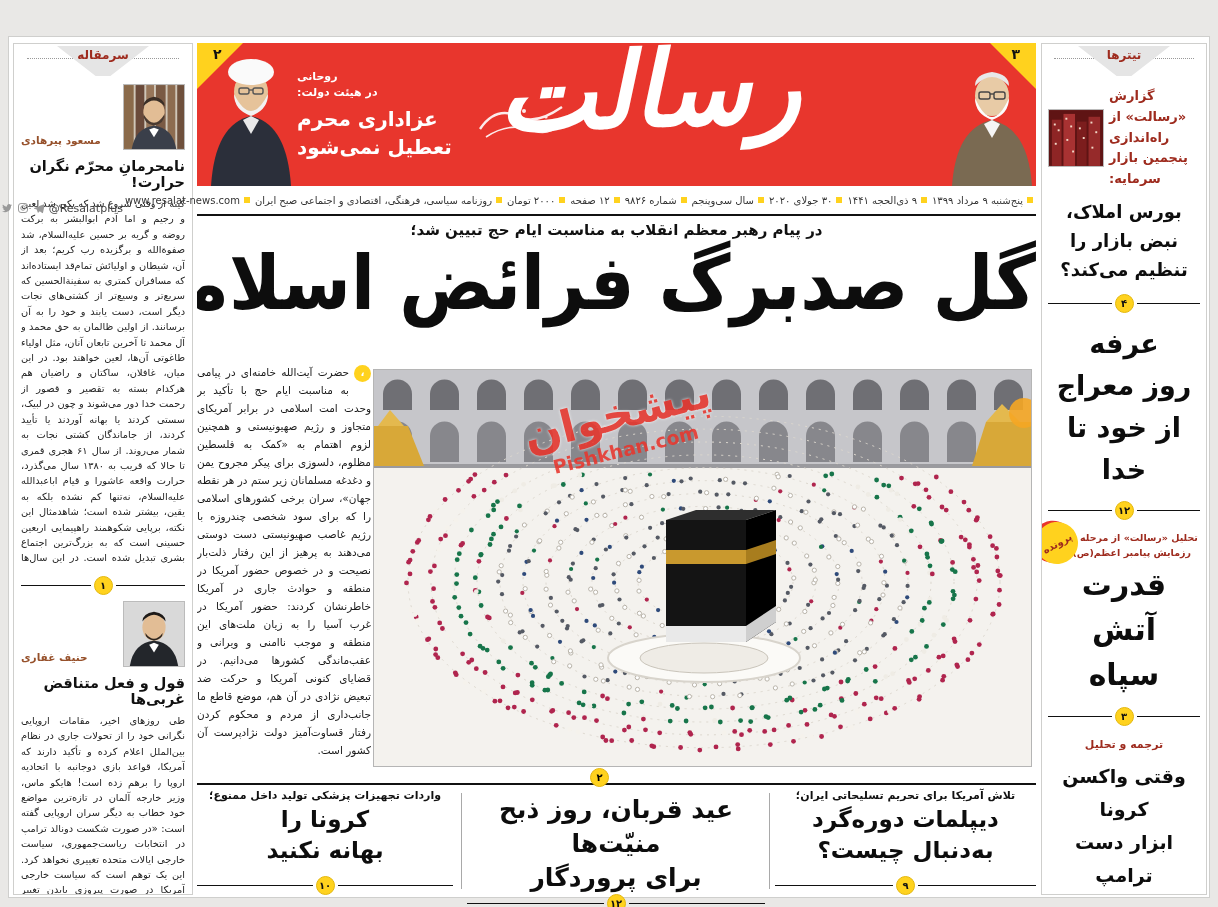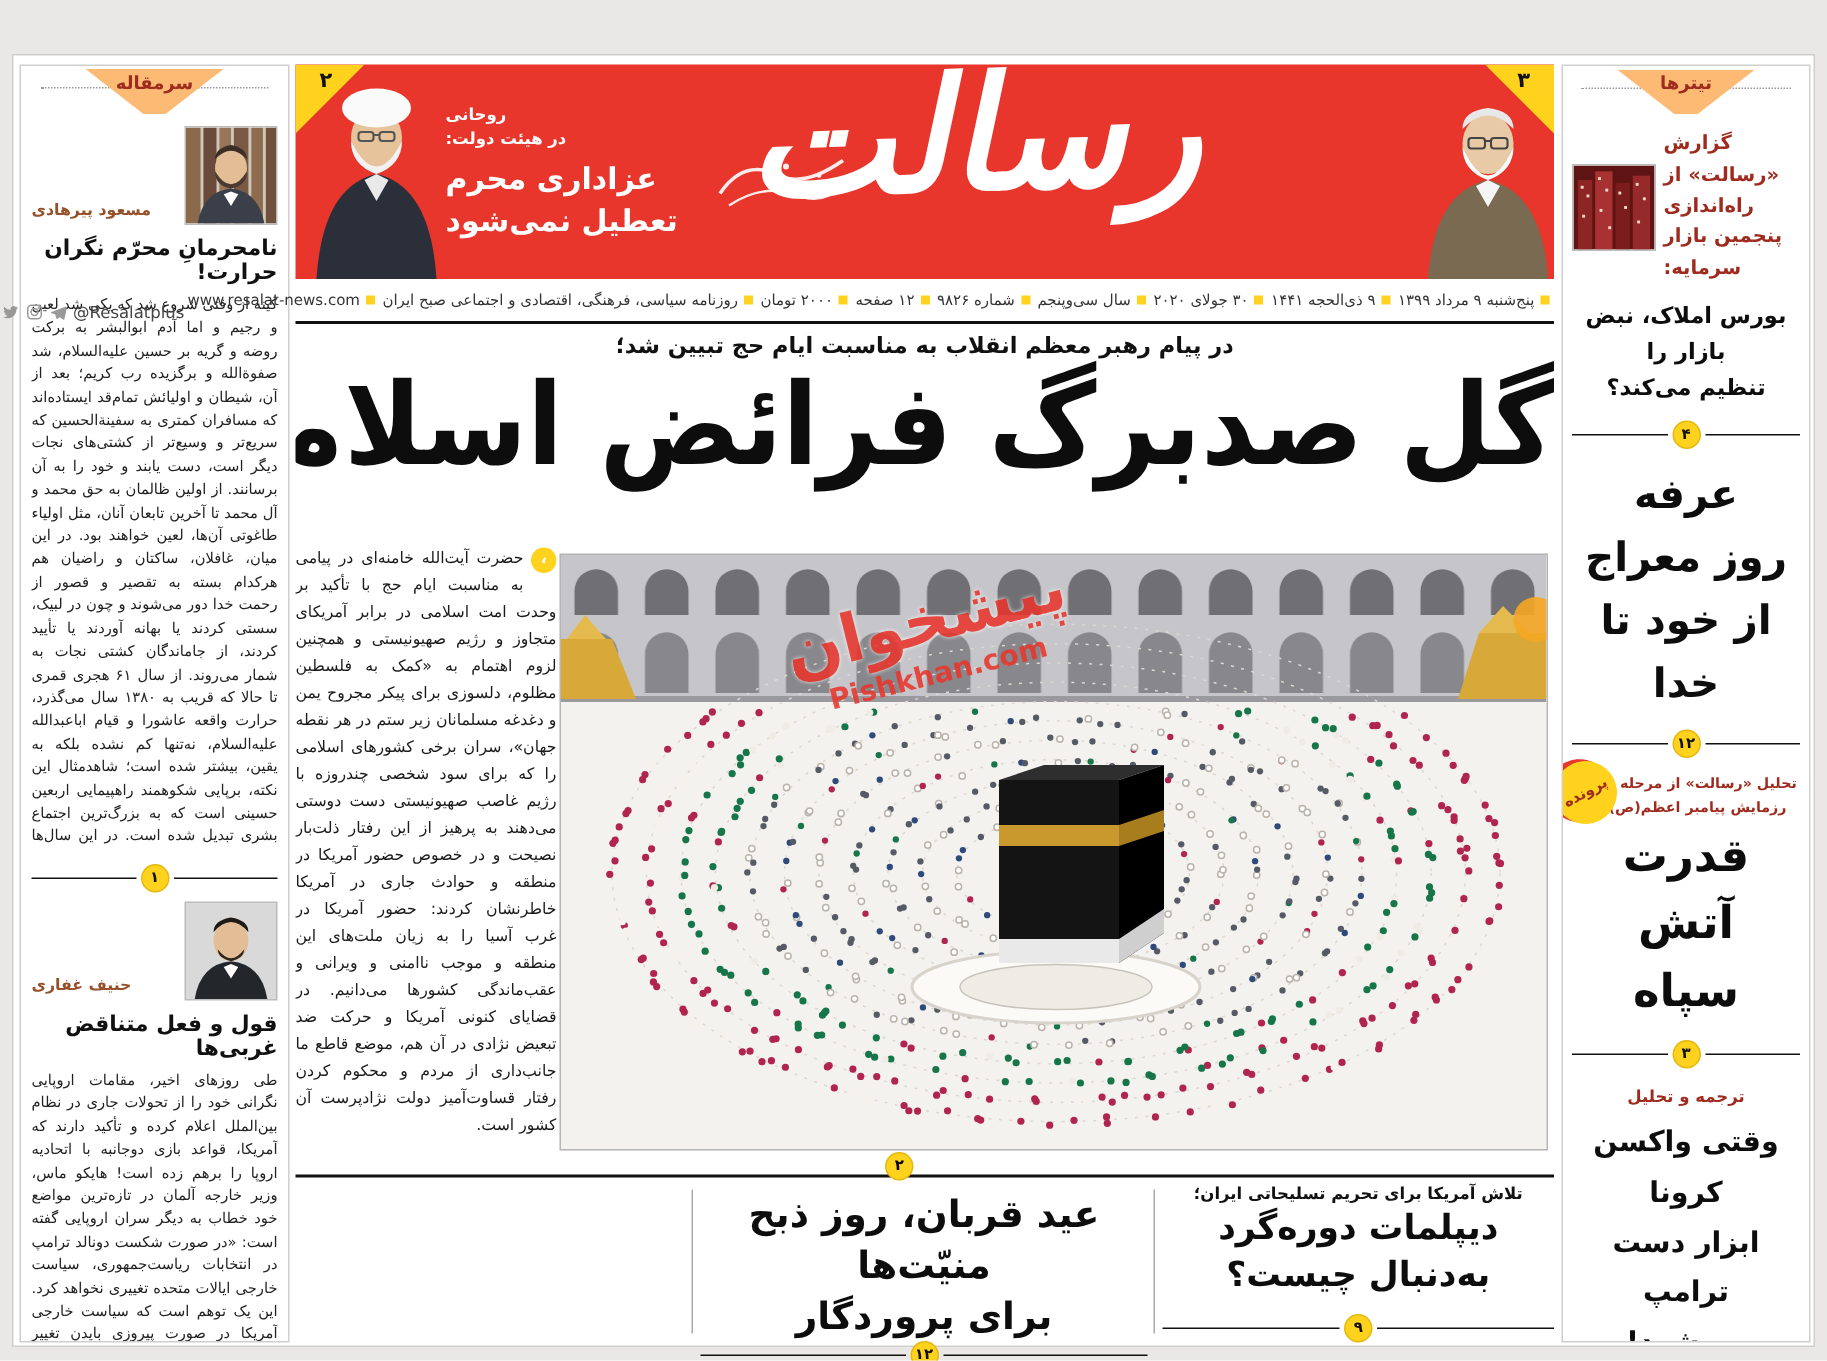--- a/index.html
+++ b/index.html
@@ -23,21 +23,21 @@
     width:19px; height:19px; border-radius:50%; background:#ffd21e;
     border:1px solid #e4b80e; color:#111; font-weight:bold; font-size:10px;
     display:flex; align-items:center; justify-content:center; margin:0 3px; flex:none;
   }
   .tabwrap { position:relative; height:34px; }
   .tabwrap .dots {
     position:absolute; top:14px; left:6px; right:6px; border-top:1px dotted #999; height:0;
   }
   .tab {
     position:absolute; top:2px; left:50%; transform:translateX(-50%);
-    width:92px; height:30px; background:#fdba74;
+    width:92px; height:30px; background:#e5e5e5;
     clip-path:polygon(0 0,100% 0,58% 100%,42% 100%);
     color:#9e2b1e; font-weight:bold; font-size:12px; text-align:center; padding-top:2px;
   }
   .kicker-red { color:#9e2b1e; font-weight:bold; }
   
   .col-left {
     position:absolute; left:4px; top:6px; width:180px; height:852px;
     border:1px solid #cfcfcd; background:#fff; padding:0 7px; overflow:hidden;
   }
   .author-row { display:flex; align-items:flex-end; gap:6px; margin-top:6px; }
@@ -117,21 +117,21 @@
   .vdiv { position:absolute; width:1px; background:#a9a9a9; top:756px; height:96px; }
   
   .col-right {
     position:absolute; left:1032px; top:6px; width:166px; height:852px;
     border:1px solid #cfcfcd; background:#fff; padding:0 6px; overflow:hidden;
   }
   .sb-item1 { display:flex; gap:5px; margin-top:8px; align-items:center; }
   .sb-thumb { width:56px; height:58px; border:1px solid #bbb; flex:none; }
   .sb-item1 .k { flex:1; font-size:13px; line-height:1.6; text-align:left; }
   .sb-h { text-align:center; font-weight:bold; color:#0d0d0d; }
-  .sb-h1 { font-size:15px; line-height:1.6; margin-top:8px; }
+  .sb-h1 { font-size:18px; line-height:1.6; margin-top:8px; }
   .sb-h2 { font-size:27px; line-height:1.55; margin-top:10px; }
   .sb-h3 { font-size:30px; line-height:1.5; margin-top:2px; }
   .sb-h4 { font-size:19px; line-height:1.75; margin-top:6px; }
   .sb-k { text-align:center; font-size:9.5px; line-height:1.6; margin-top:10px; }
   .col-right .pagemark { margin-top:10px; }
   .dossier-wrap { position:relative; }
   .dossier {
     position:absolute; left:-12px; top:-8px; width:42px; height:42px; border-radius:50%;
     background:#ffd21e; color:#9e2b1e; font-weight:bold; font-size:10px;
     display:flex; align-items:center; justify-content:center; transform:rotate(-28deg);
@@ -1020,20 +1020,30 @@
     </svg>
     <div class="watermark">
       <div class="fa">پیشخوان</div>
       <div class="en">Pishkhan.com</div>
     </div>
     <div class="sun-dot"></div>
   </div>
   <div class="photo-num">۲</div>
   <div class="rule" style="left:188px; top:746px; width:839px; height:2px;"></div>
 
+  <div class="bbox" style="left:188px; width:256px;">
+    <div class="k">واردات تجهیزات پزشکی تولید داخل ممنوع؛</div>
+    <div class="t ml" style="font-size:23px;">کرونا را
+بهانه نکنید</div>
+    <div class="pagemark">
+      <span class="pm-line"></span>
+        <span class="pm-circle">۱۰</span>
+        <span class="pm-line"></span>
+    </div>
+  </div>
   <div class="vdiv" style="left:452px;"></div>
   <div class="bbox" style="left:458px; width:298px;">
     <div class="t ml" style="font-size:25px; margin-top:8px;">عید قربان، روز ذبح منیّت‌ها
 برای پروردگار</div>
     <div class="pagemark">
       <span class="pm-line"></span>
         <span class="pm-circle">۱۲</span>
         <span class="pm-line"></span>
     </div>
   </div>

